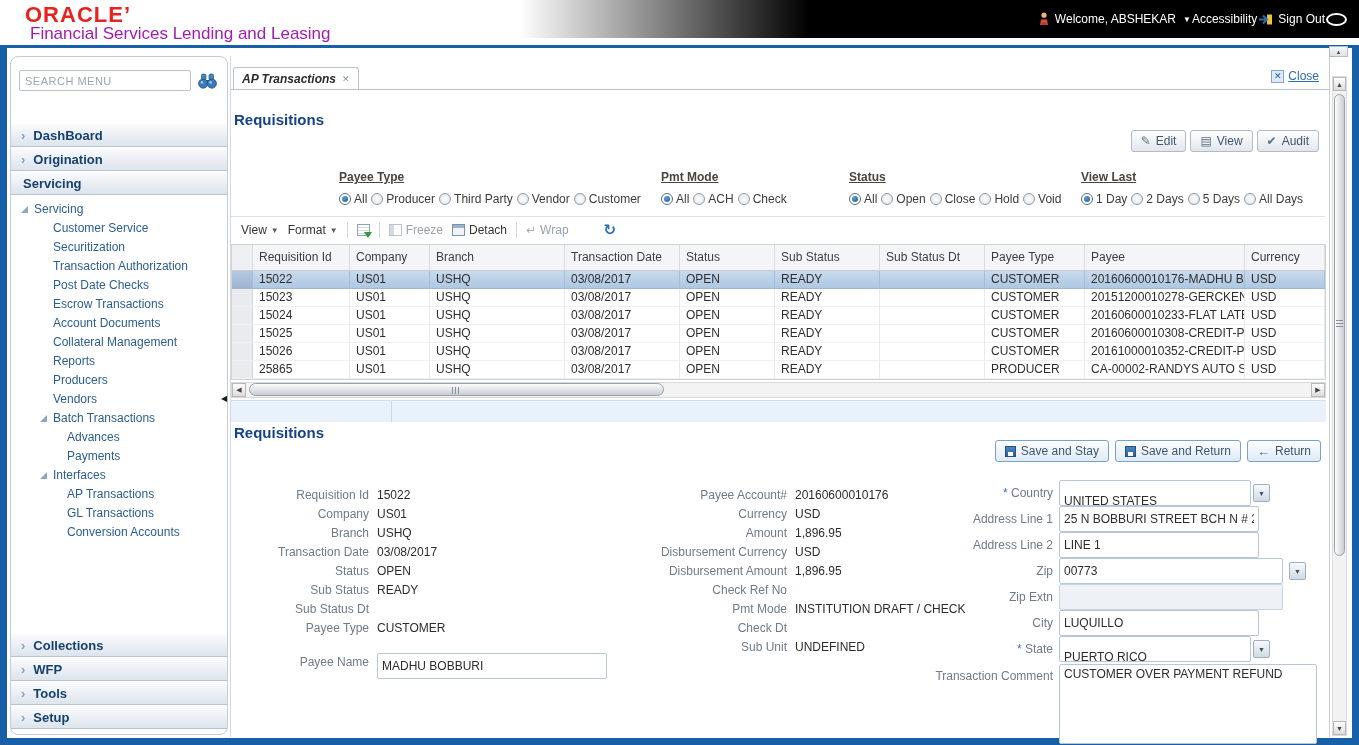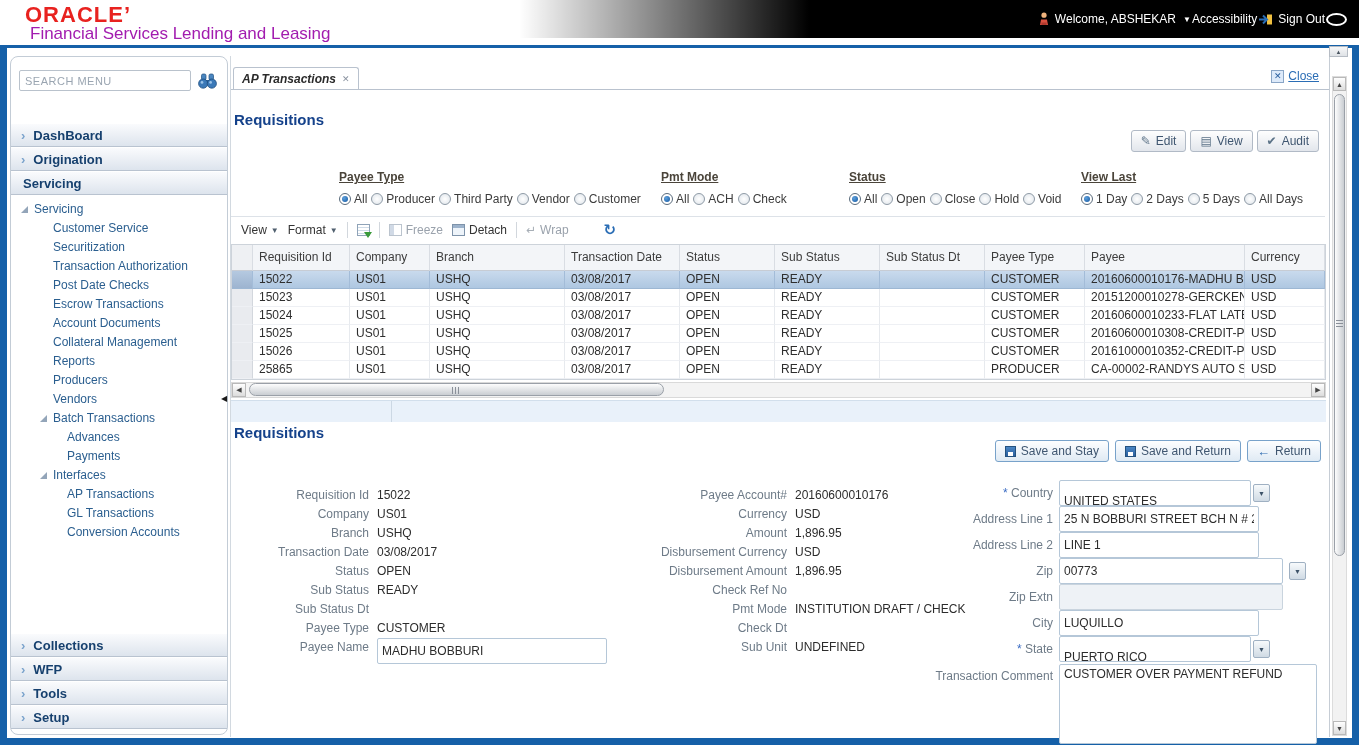--- a/index.html
+++ b/index.html
@@ -614,21 +614,21 @@
         </div>
 
         <div class="frow">
           <span class="flab">Sub Status Dt</span><span class="fval"></span>
         </div>
 
         <div class="frow">
           <span class="flab">Payee Type</span><span class="fval">CUSTOMER</span>
         </div>
       </div>
-    <div class="frow" style="margin-top:0">
+    <div class="frow" style="margin-top:15px">
       <span class="flab">Payee Name</span><input class="ffield pnamein" value="MADHU BOBBURI" style="">
     </div>
   </div>
 
   <div class="fcol2">
     <div>
 
         <div class="frow">
           <span class="flab">Payee Account#</span><span class="fval">20160600010176</span>
         </div>

